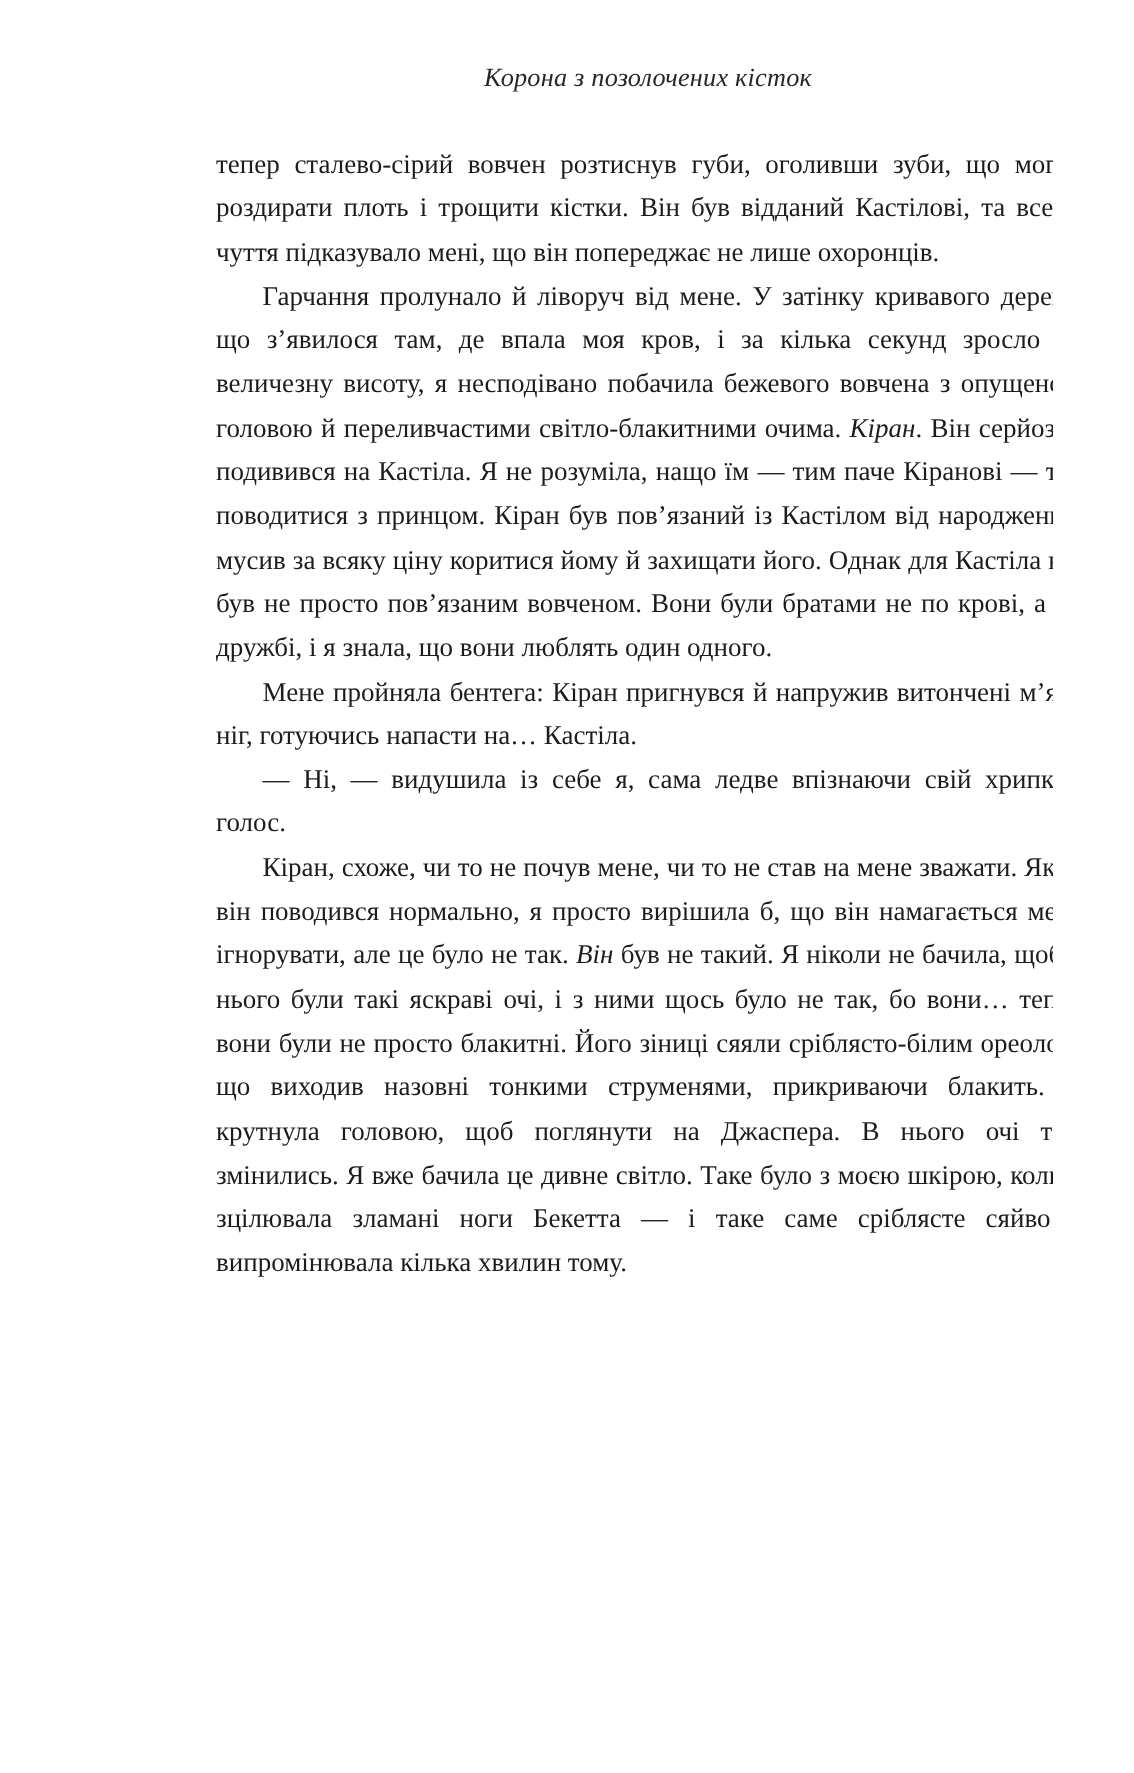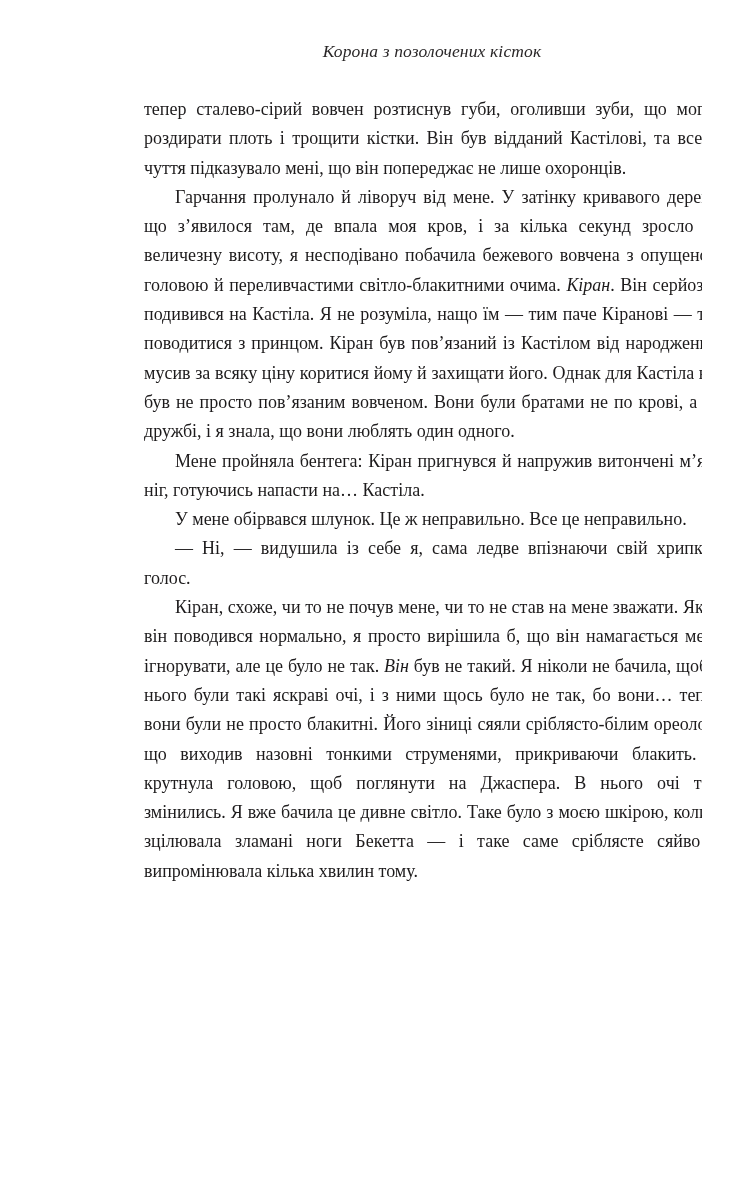--- a/index.html
+++ b/index.html
@@ -71,20 +71,19 @@
 <body>
 
 <div class="page" style="background: rgb(255, 255, 255); color: rgb(29, 27, 28);">
 
   <div class="running-head">Корона з позолочених кісток</div>
 
   <div class="textblock">
       <p class="noindent"><span>тепер сталево-сірий вовчен розтиснув губи, оголивши зуби, що могли роздирати плоть і трощити кістки. Він був відданий Кастілові, та все ж чуття підказувало мені, що він попереджає не лише охоронців.</span></p>
       <p><span>Гарчання пролунало й ліворуч від мене. У затінку кривавого дерева, що з’явилося там, де впала моя кров, і за кілька секунд зросло на величезну висоту, я несподівано побачила бежевого вовчена з опущеною головою й переливчастими світло-блакитними очима. </span><em>Кіран</em><span>. Він серйозно подивився на Кастіла. Я не розуміла, нащо їм — тим паче Кіранові — так поводитися з принцом. Кіран був пов’язаний із Кастілом від народження, мусив за всяку ціну коритися йому й захищати його. Однак для Кастіла він був не просто пов’язаним вовченом. Вони були братами не по крові, а по дружбі, і я знала, що вони люблять один одного.</span></p>
       <p><span>Мене пройняла бентега: Кіран пригнувся й напружив витончені м’язи ніг, готуючись напасти на… Кастіла.</span></p>
-      <p><span>У мене обірвався шлунок. Це ж неправильно. Все це неправильно.</span></p>
       <p><span>— Ні, — видушила із себе я, сама ледве впізнаючи свій хрипкий голос.</span></p>
       <p><span>Кіран, схоже, чи то не почув мене, чи то не став на мене зважати. Якби він поводився нормально, я просто вирішила б, що він намагається мене ігнорувати, але це було не так. </span><em>Він</em><span> був не такий. Я ніколи не бачила, щоб у нього були такі яскраві очі, і з ними щось було не так, бо вони… тепер вони були не просто блакитні. Його зіниці сяяли сріблясто-білим ореолом, що виходив назовні тонкими струменями, прикриваючи блакить. Я крутнула головою, щоб поглянути на Джаспера. В нього очі теж змінились. Я вже бачила це дивне світло. Таке було з моєю шкірою, коли я зцілювала зламані ноги Бекетта — і таке саме сріблясте сяйво я випромінювала кілька хвилин тому.</span></p>
     </div>
 
   <div class="folio">11</div>
 
 </div>
 
 </body></html>

